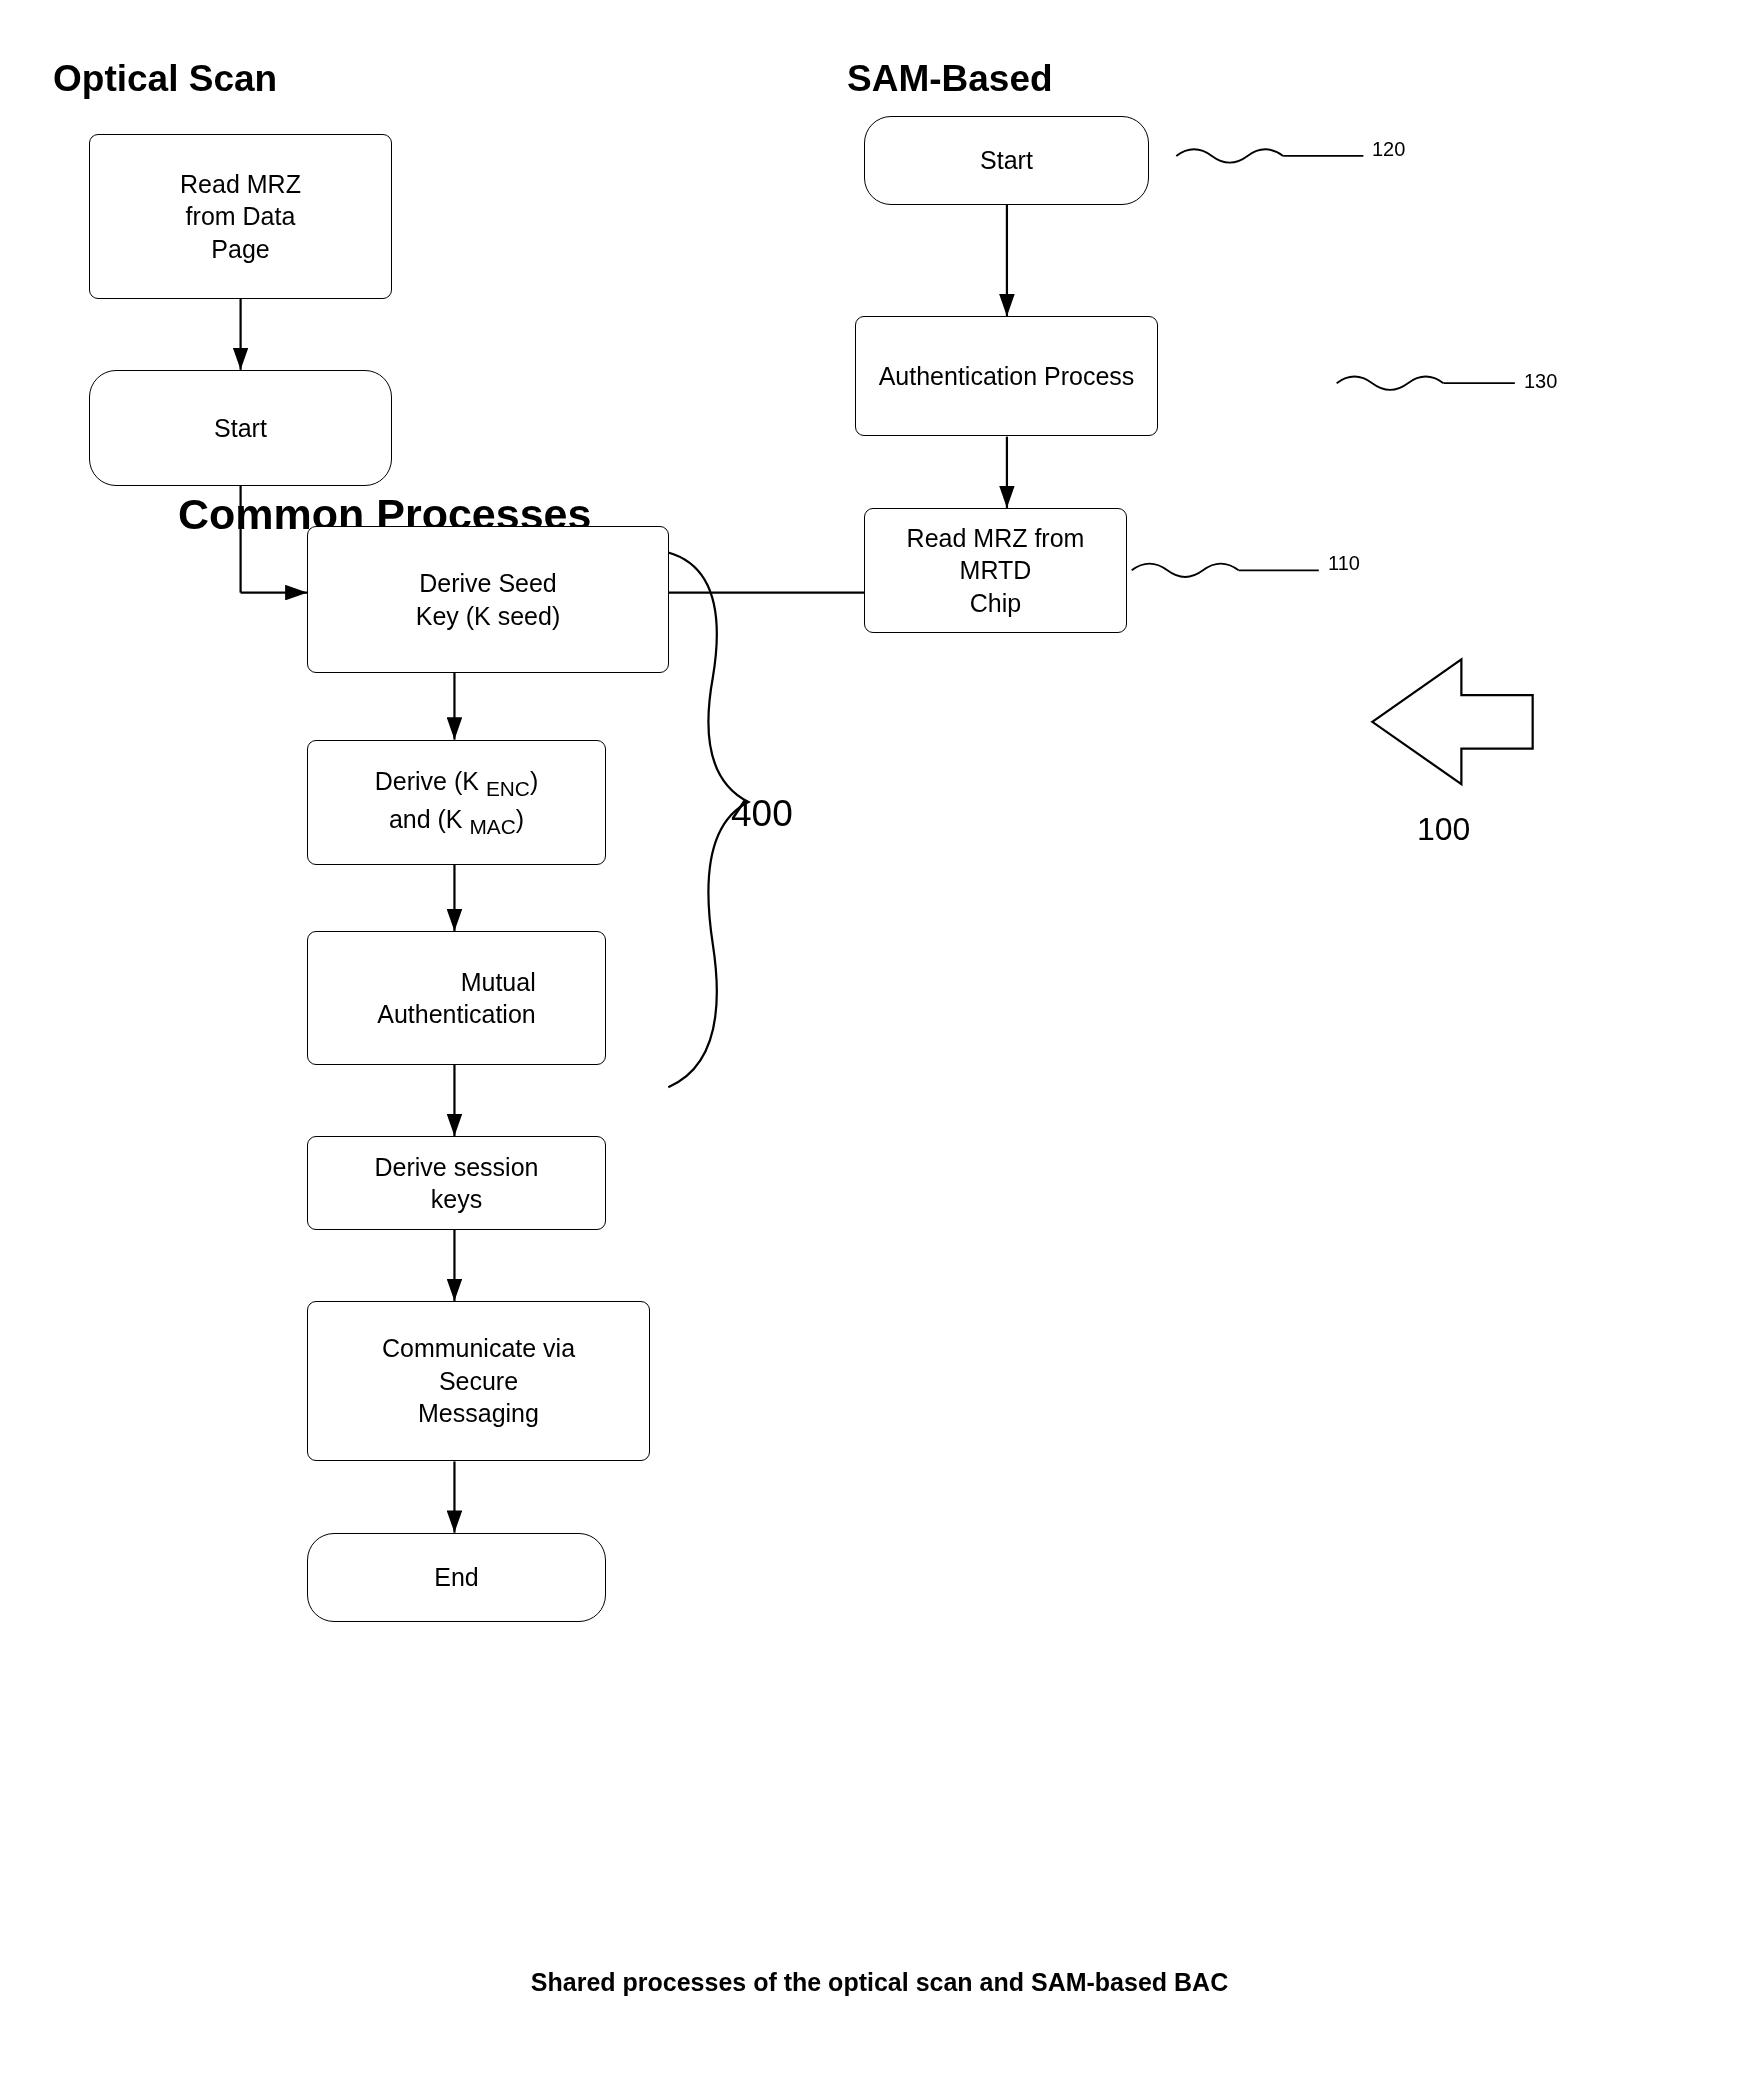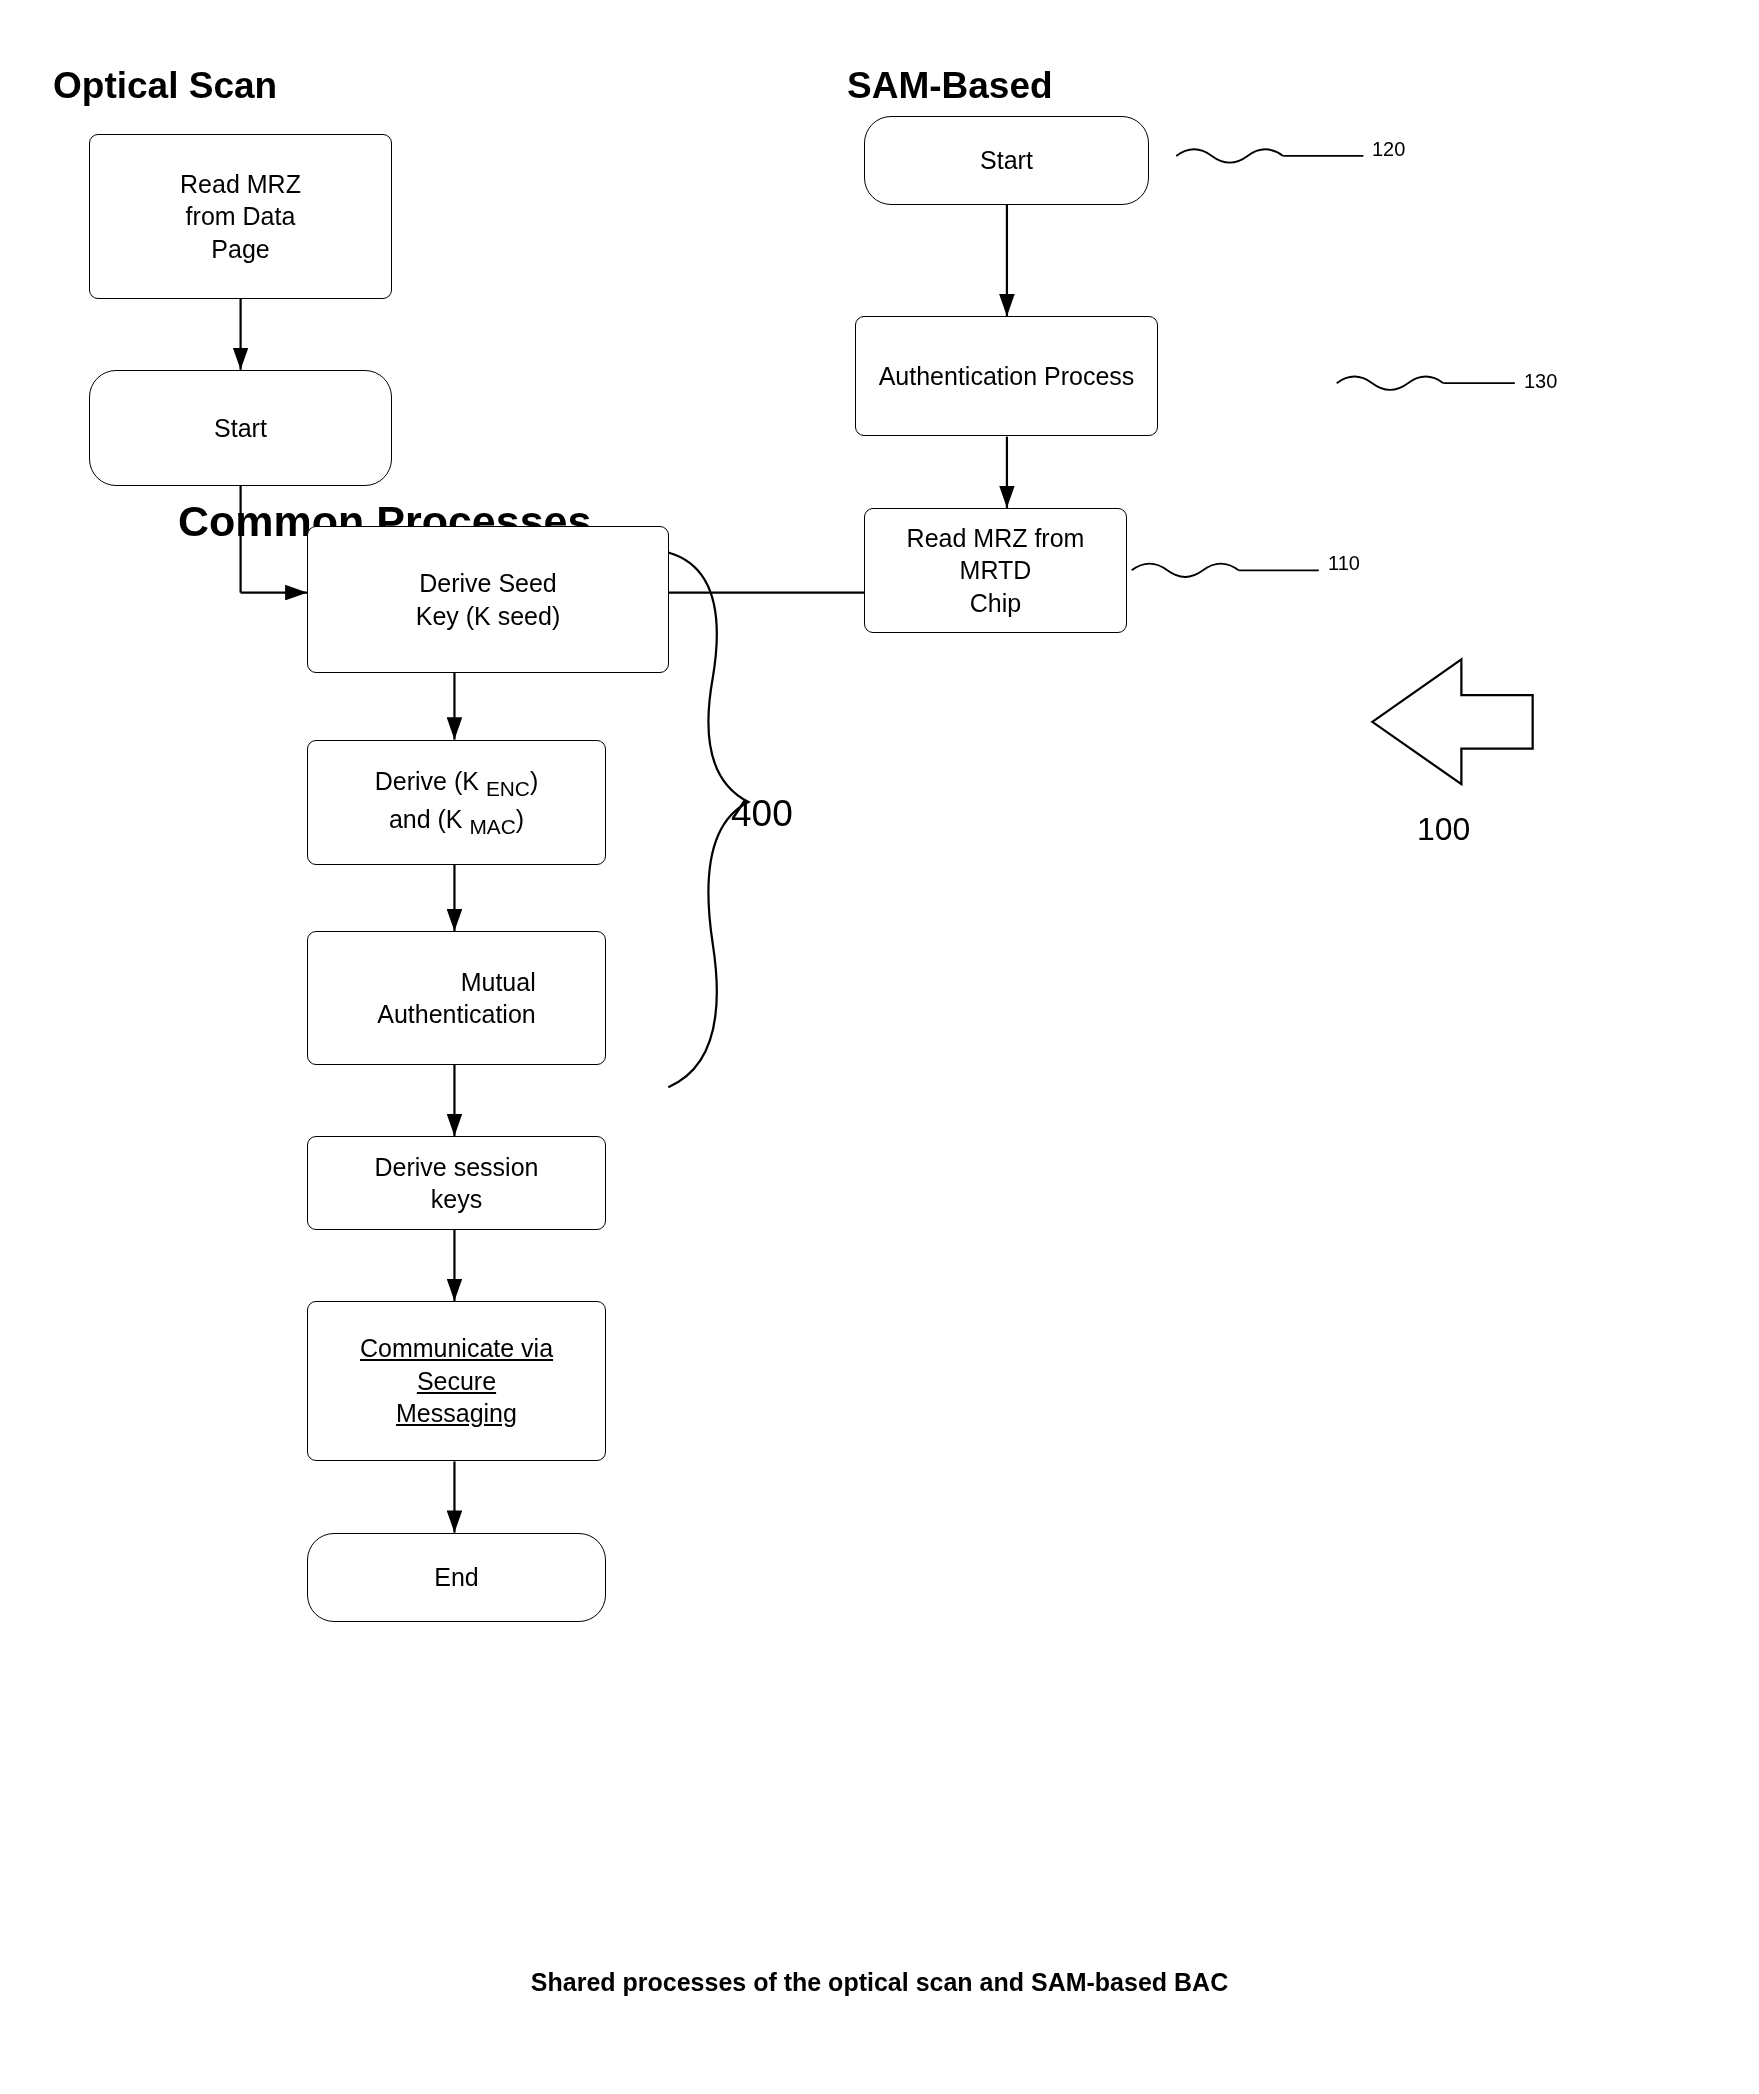--- a/index.html
+++ b/index.html
@@ -35,21 +35,20 @@
     .flow-box-rounded {
       border-radius: 27px;
     }
 
     
     .section-title {
       position: absolute;
       font-size: 37px;
       font-weight: bold;
       text-align: center;
-      margin-top: 7px;
     }
 
     
     .ref-num {
       position: absolute;
       font-size: 20px;
     }
 
     
     .svg-overlay {
@@ -139,21 +138,21 @@
   <div class="flow-box" style="left:307px; top:526px; width:362px; height:147px;">Derive Seed<br>Key (K seed)</div>
 
   <div class="flow-box" style="left:307px; top:740px; width:299px; height:125px;">
     <span>Derive (K <sub>ENC</sub>)<br>and (K <sub>MAC</sub>)</span>
   </div>
 
   <div class="flow-box" style="left:307px; top:931px; width:299px; height:134px;text-align:right;">Mutual<br>Authentication</div>
 
   <div class="flow-box" style="left:307px; top:1136px; width:299px; height:94px;">Derive session<br>keys</div>
 
-  <div class="flow-box" style="left:307px; top:1301px; width:299px; height:160px;text-decoration:underline;">Communicate via<br>Secure<br>Messaging</div>
+  <div class="flow-box" style="left:307px; top:1301px; width:343px; height:160px;">Communicate via<br>Secure<br>Messaging</div>
 
   <div class="flow-box flow-box-rounded" style="left:307px; top:1533px; width:299px; height:89px;">End</div>
 
   <div class="ref-num" style="left:1372px; top:138px;">120</div>
 
   <div class="ref-num" style="left:1524px; top:370px;">130</div>
 
   <div class="ref-num" style="left:1328px; top:552px;">110</div>
 
   <div class="ref-num" style="left:1417px; top:811px; font-size:32px;">100</div>

